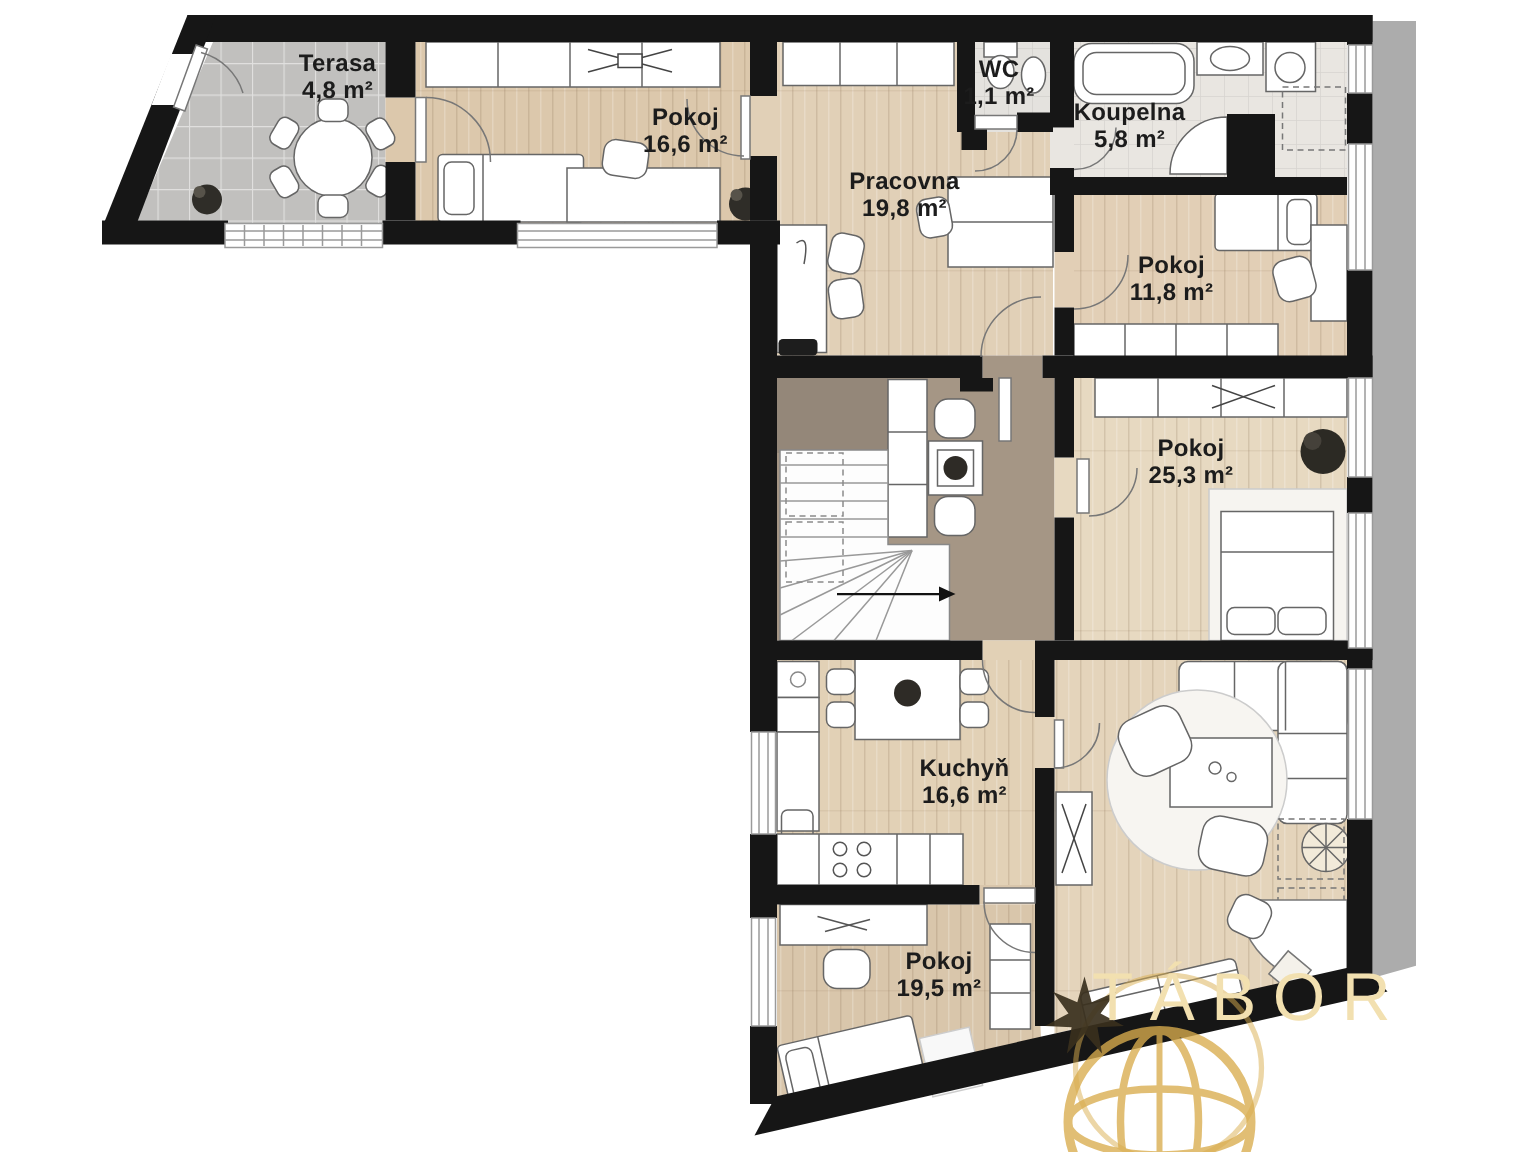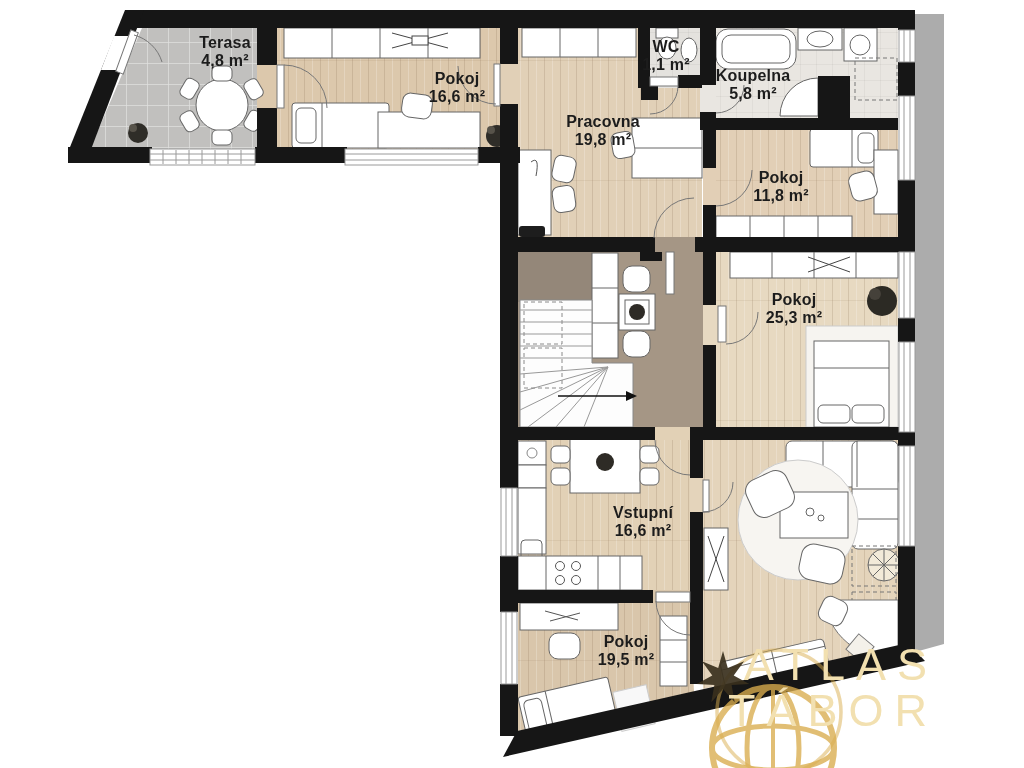--- a/index.html
+++ b/index.html
@@ -462,26 +462,25 @@
   </div>
   <div class="room-label" style="left:781px;top:187px">
     <span>Pokoj</span>
     <span>11,8 m²</span>
   </div>
   <div class="room-label" style="left:794px;top:309px">
     <span>Pokoj</span>
     <span>25,3 m²</span>
   </div>
   <div class="room-label" style="left:643px;top:522px">
-    <span>Vstupní</span>
+    <span>Kuchyň</span>
     <span>16,6 m²</span>
   </div>
   <div class="room-label" style="left:626px;top:651px">
     <span>Pokoj</span>
     <span>19,5 m²</span>
   </div>
 
   <div id="watermark-text">
-    <div>ATLAS</div>
     <div>TÁBOR</div>
   </div>
 
 </div>
 
 </body></html>

